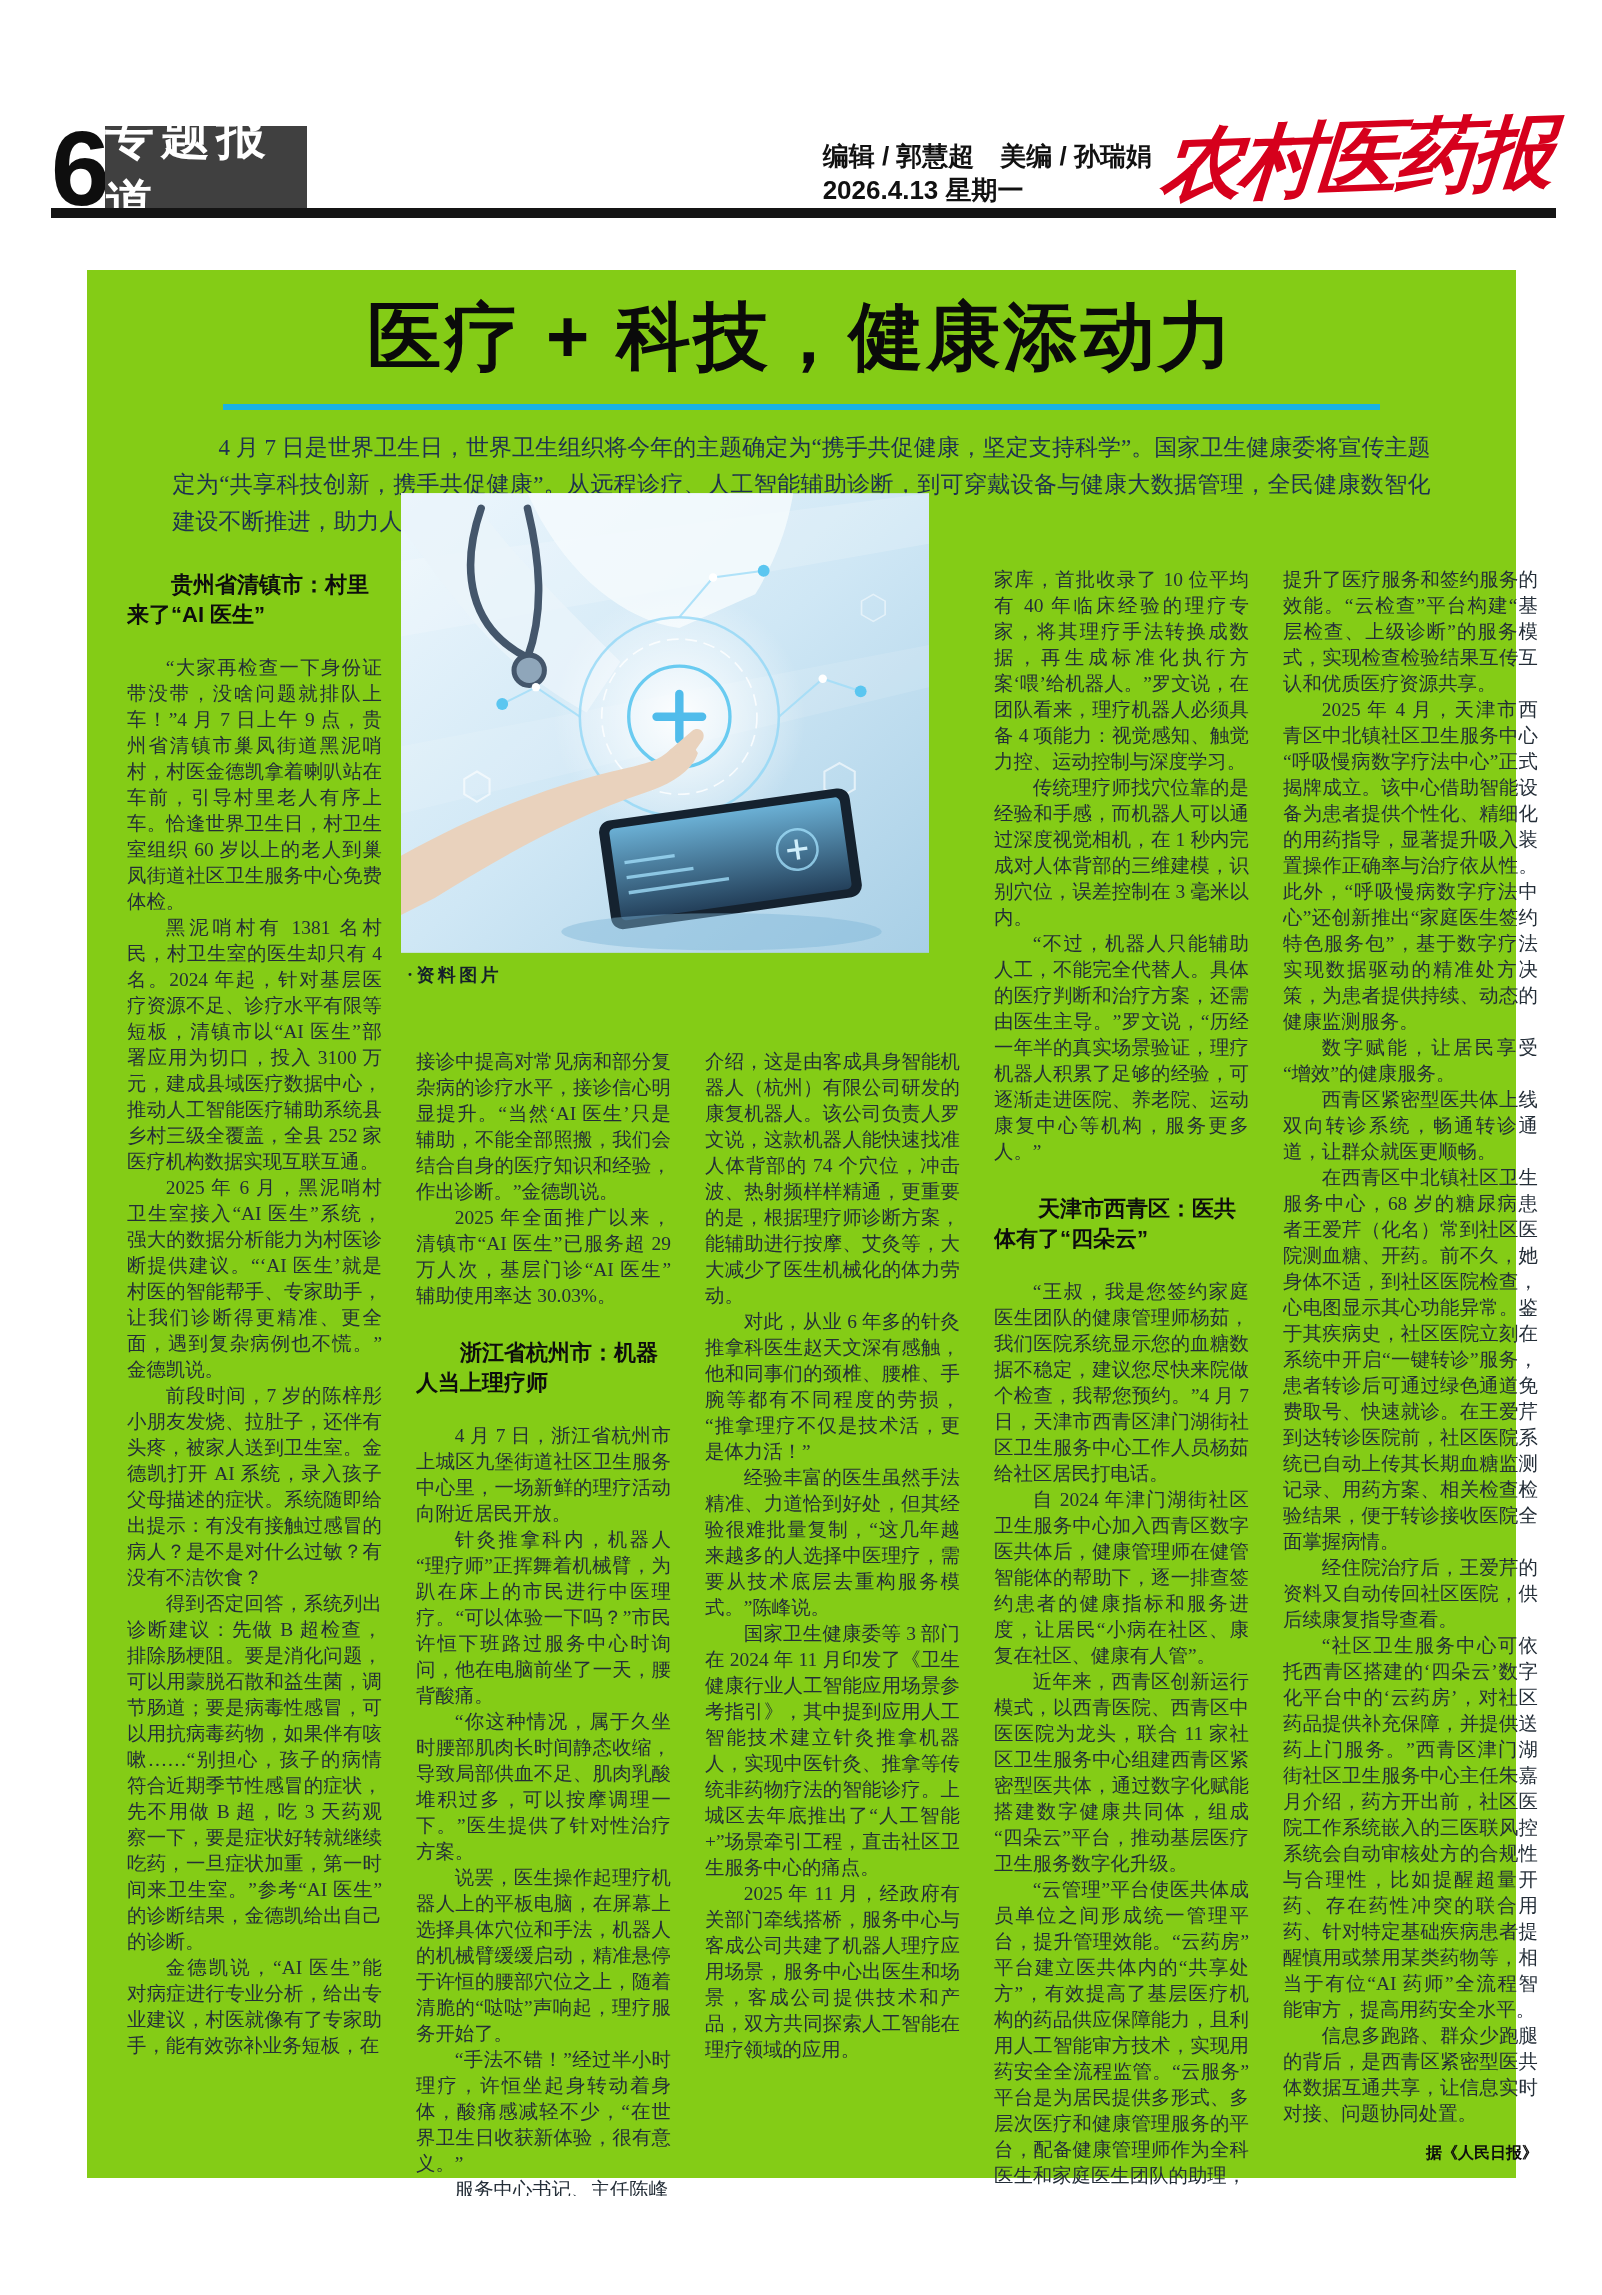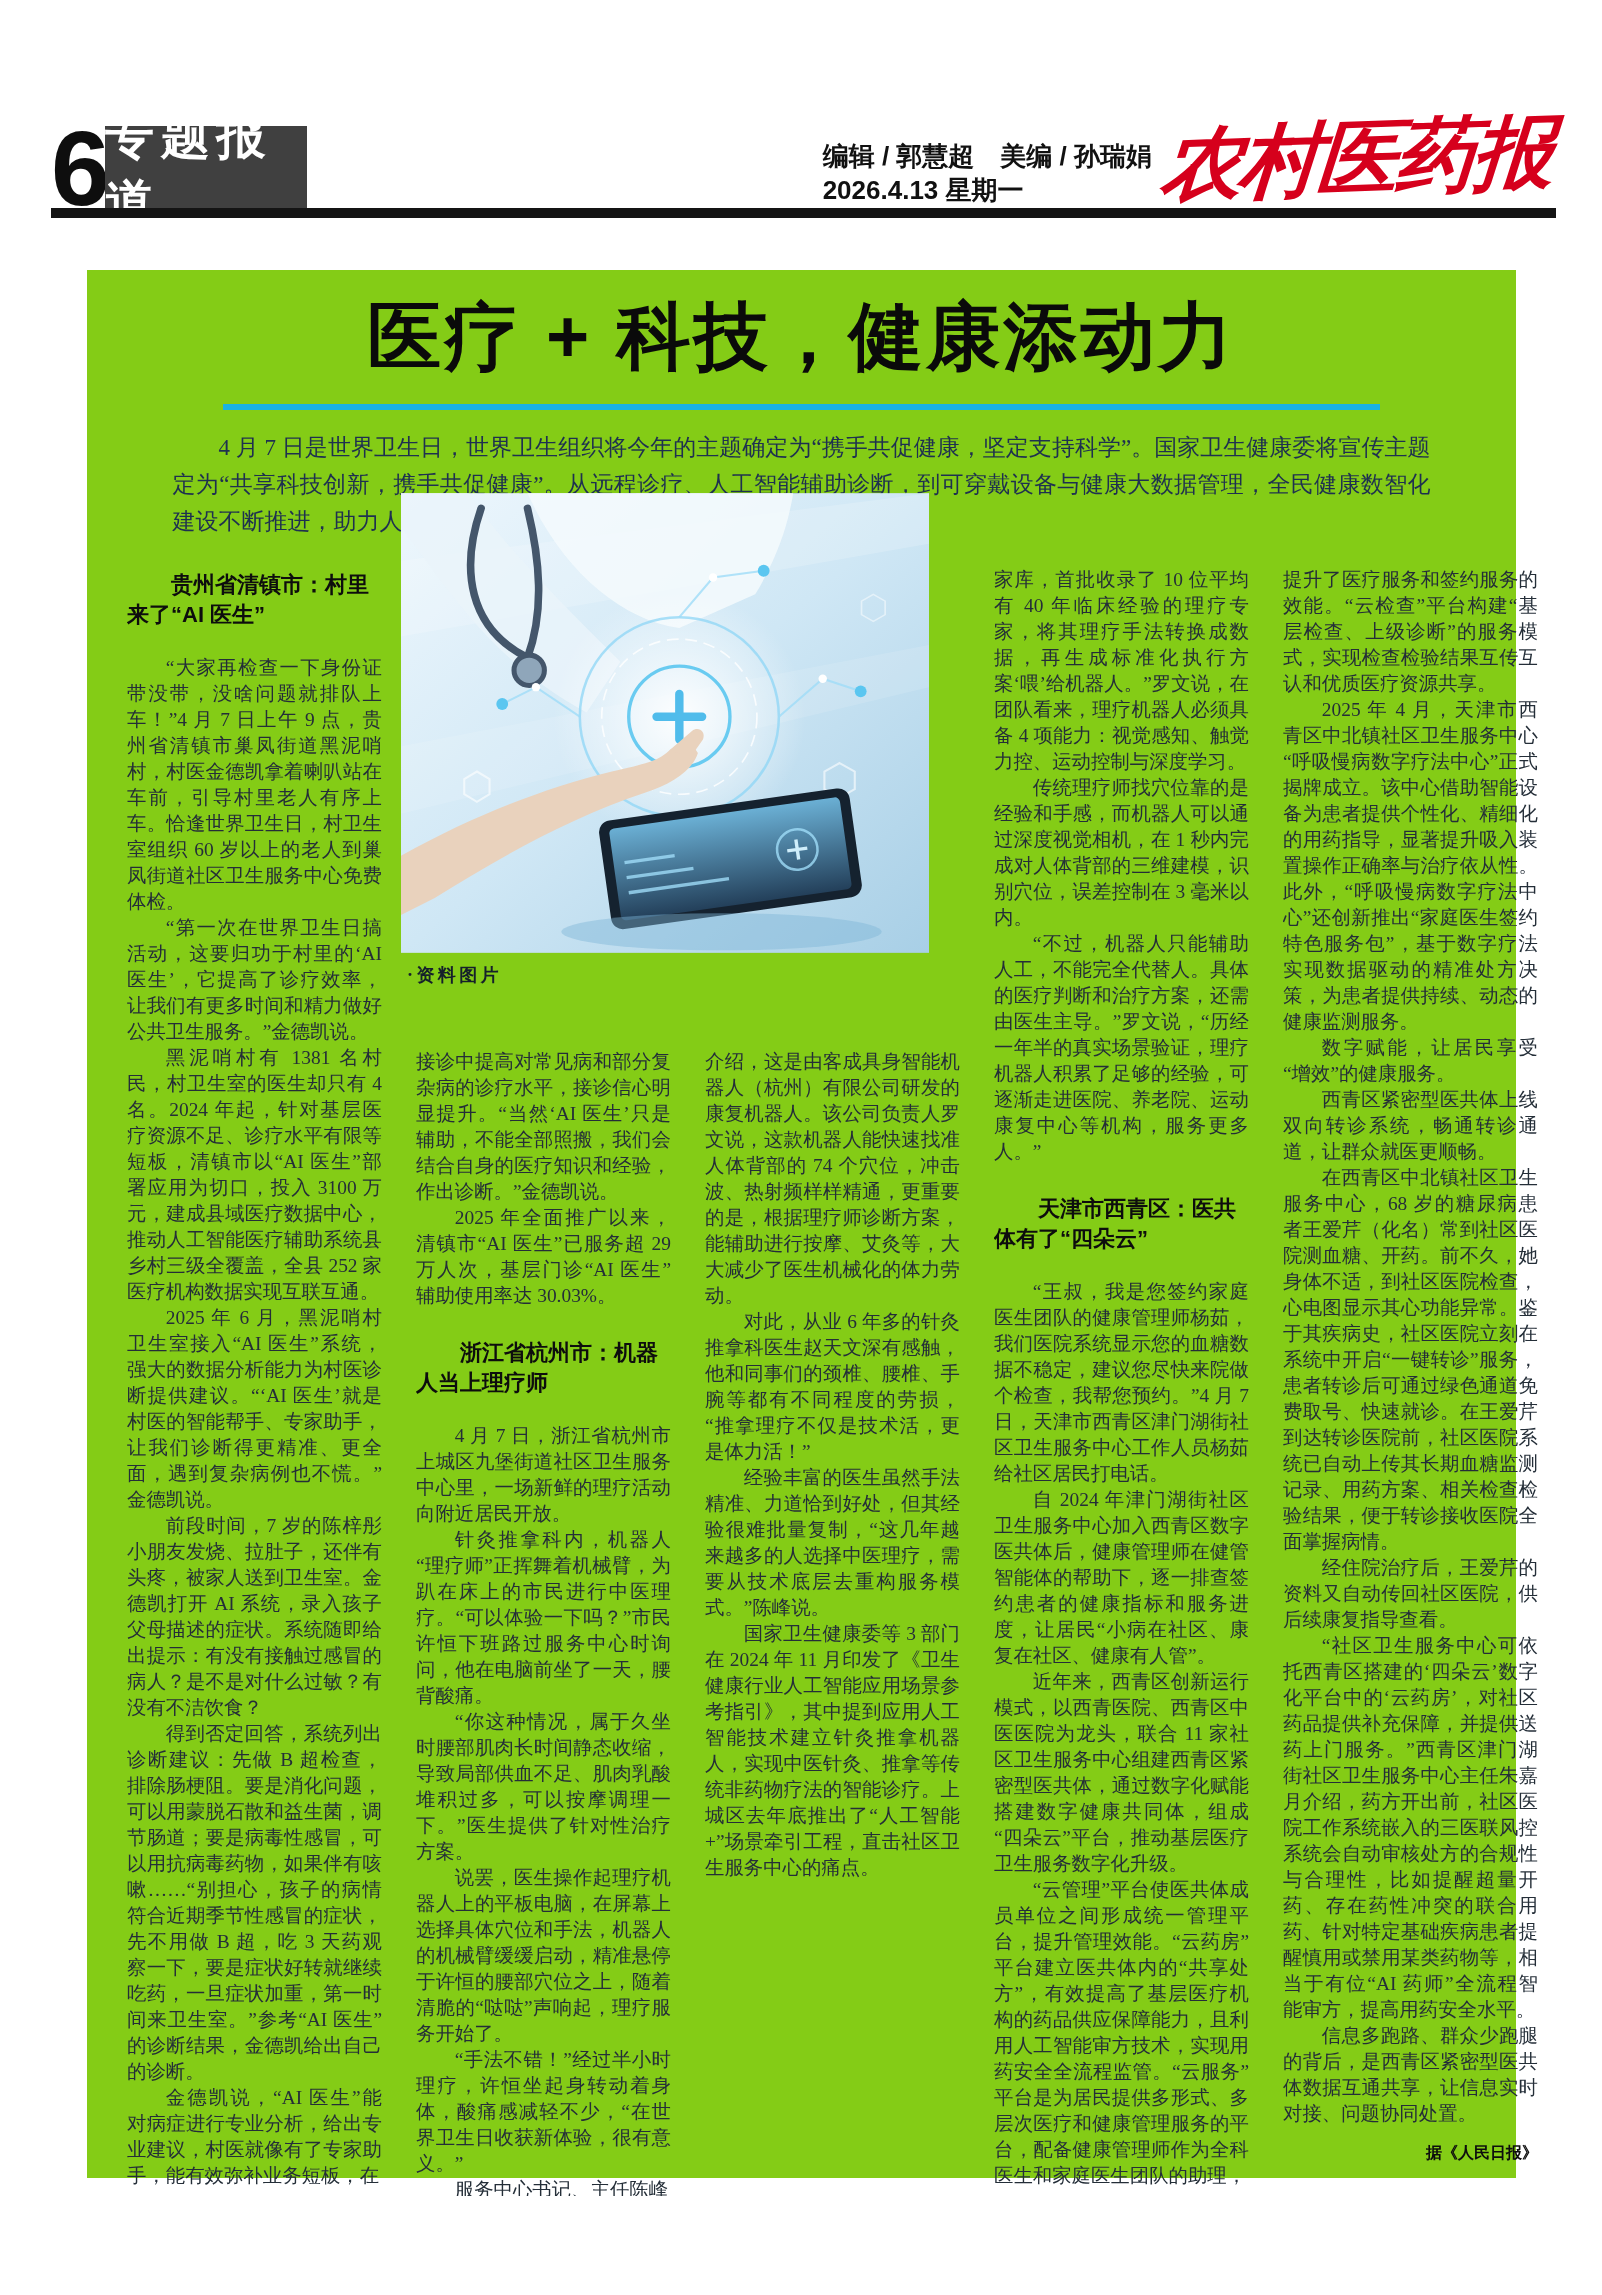--- a/index.html
+++ b/index.html
@@ -90,21 +90,20 @@
 
 <div class="article-box">
   <div class="headline">医疗 + 科技，健康添动力</div>
   <div class="headline-rule"></div>
   <div class="intro">4 月 7 日是世界卫生日，世界卫生组织将今年的主题确定为“携手共促健康，坚定支持科学”。国家卫生健康委将宣传主题定为“共享科技创新，携手共促健康”。从远程诊疗、人工智能辅助诊断，到可穿戴设备与健康大数据管理，全民健康数智化建设不断推进，助力人民群众健康水平持续提升。</div>
 
   <div class="columns">
     <div class="column">
         <div class="heading">贵州省清镇市：村里来了“AI 医生”</div>
         <div class="para">“大家再检查一下身份证带没带，没啥问题就排队上车！”4 月 7 日上午 9 点，贵州省清镇市巢凤街道黑泥哨村，村医金德凯拿着喇叭站在车前，引导村里老人有序上车。恰逢世界卫生日，村卫生室组织 60 岁以上的老人到巢凤街道社区卫生服务中心免费体检。</div>
-        <div class="para">“第一次在世界卫生日搞活动，这要归功于村里的‘AI 医生’，它提高了诊疗效率，让我们有更多时间和精力做好公共卫生服务。”金德凯说。</div>
         <div class="para">黑泥哨村有 1381 名村民，村卫生室的医生却只有 4 名。2024 年起，针对基层医疗资源不足、诊疗水平有限等短板，清镇市以“AI 医生”部署应用为切口，投入 3100 万元，建成县域医疗数据中心，推动人工智能医疗辅助系统县乡村三级全覆盖，全县 252 家医疗机构数据实现互联互通。</div>
         <div class="para">2025 年 6 月，黑泥哨村卫生室接入“AI 医生”系统，强大的数据分析能力为村医诊断提供建议。“‘AI 医生’就是村医的智能帮手、专家助手，让我们诊断得更精准、更全面，遇到复杂病例也不慌。”金德凯说。</div>
         <div class="para">前段时间，7 岁的陈梓彤小朋友发烧、拉肚子，还伴有头疼，被家人送到卫生室。金德凯打开 AI 系统，录入孩子父母描述的症状。系统随即给出提示：有没有接触过感冒的病人？是不是对什么过敏？有没有不洁饮食？</div>
         <div class="para">得到否定回答，系统列出诊断建议：先做 B 超检查，排除肠梗阻。要是消化问题，可以用蒙脱石散和益生菌，调节肠道；要是病毒性感冒，可以用抗病毒药物，如果伴有咳嗽……“别担心，孩子的病情符合近期季节性感冒的症状，先不用做 B 超，吃 3 天药观察一下，要是症状好转就继续吃药，一旦症状加重，第一时间来卫生室。”参考“AI 医生”的诊断结果，金德凯给出自己的诊断。</div>
         <div class="para">金德凯说，“AI 医生”能对病症进行专业分析，给出专业建议，村医就像有了专家助手，能有效弥补业务短板，在</div>
       </div>
     <div class="column">
         <div class="spacer"></div>
         <div class="cont">接诊中提高对常见病和部分复杂病的诊疗水平，接诊信心明显提升。“当然‘AI 医生’只是辅助，不能全部照搬，我们会结合自身的医疗知识和经验，作出诊断。”金德凯说。</div>
         <div class="para">2025 年全面推广以来，清镇市“AI 医生”已服务超 29 万人次，基层门诊“AI 医生”辅助使用率达 30.03%。</div>
@@ -115,20 +114,21 @@
         <div class="para">说罢，医生操作起理疗机器人上的平板电脑，在屏幕上选择具体穴位和手法，机器人的机械臂缓缓启动，精准悬停于许恒的腰部穴位之上，随着清脆的“哒哒”声响起，理疗服务开始了。</div>
         <div class="para">“手法不错！”经过半小时理疗，许恒坐起身转动着身体，酸痛感减轻不少，“在世界卫生日收获新体验，很有意义。”</div>
         <div class="para">服务中心书记、主任陈峰</div>
       </div>
     <div class="column">
         <div class="spacer"></div>
         <div class="cont">介绍，这是由客成具身智能机器人（杭州）有限公司研发的康复机器人。该公司负责人罗文说，这款机器人能快速找准人体背部的 74 个穴位，冲击波、热射频样样精通，更重要的是，根据理疗师诊断方案，能辅助进行按摩、艾灸等，大大减少了医生机械化的体力劳动。</div>
         <div class="para">对此，从业 6 年多的针灸推拿科医生赵天文深有感触，他和同事们的颈椎、腰椎、手腕等都有不同程度的劳损，“推拿理疗不仅是技术活，更是体力活！”</div>
         <div class="para">经验丰富的医生虽然手法精准、力道恰到好处，但其经验很难批量复制，“这几年越来越多的人选择中医理疗，需要从技术底层去重构服务模式。”陈峰说。</div>
         <div class="para">国家卫生健康委等 3 部门在 2024 年 11 月印发了《卫生健康行业人工智能应用场景参考指引》，其中提到应用人工智能技术建立针灸推拿机器人，实现中医针灸、推拿等传统非药物疗法的智能诊疗。上城区去年底推出了“人工智能 +”场景牵引工程，直击社区卫生服务中心的痛点。</div>
+        <div class="para">2025 年 11 月，经政府有关部门牵线搭桥，服务中心与客成公司共建了机器人理疗应用场景，服务中心出医生和场景，客成公司提供技术和产品，双方共同探索人工智能在理疗领域的应用。</div>
       </div>
     <div class="column">
         <div class="cont">家库，首批收录了 10 位平均有 40 年临床经验的理疗专家，将其理疗手法转换成数据，再生成标准化执行方案‘喂’给机器人。”罗文说，在团队看来，理疗机器人必须具备 4 项能力：视觉感知、触觉力控、运动控制与深度学习。</div>
         <div class="para">传统理疗师找穴位靠的是经验和手感，而机器人可以通过深度视觉相机，在 1 秒内完成对人体背部的三维建模，识别穴位，误差控制在 3 毫米以内。</div>
         <div class="para">“不过，机器人只能辅助人工，不能完全代替人。具体的医疗判断和治疗方案，还需由医生主导。”罗文说，“历经一年半的真实场景验证，理疗机器人积累了足够的经验，可逐渐走进医院、养老院、运动康复中心等机构，服务更多人。”</div>
         <div class="heading">天津市西青区：医共体有了“四朵云”</div>
         <div class="para">“王叔，我是您签约家庭医生团队的健康管理师杨茹，我们医院系统显示您的血糖数据不稳定，建议您尽快来院做个检查，我帮您预约。”4 月 7 日，天津市西青区津门湖街社区卫生服务中心工作人员杨茹给社区居民打电话。</div>
         <div class="para">自 2024 年津门湖街社区卫生服务中心加入西青区数字医共体后，健康管理师在健管智能体的帮助下，逐一排查签约患者的健康指标和服务进度，让居民“小病在社区、康复在社区、健康有人管”。</div>
         <div class="para">近年来，西青区创新运行模式，以西青医院、西青区中医医院为龙头，联合 11 家社区卫生服务中心组建西青区紧密型医共体，通过数字化赋能搭建数字健康共同体，组成“四朵云”平台，推动基层医疗卫生服务数字化升级。</div>
         <div class="para">“云管理”平台使医共体成员单位之间形成统一管理平台，提升管理效能。“云药房”平台建立医共体内的“共享处方”，有效提高了基层医疗机构的药品供应保障能力，且利用人工智能审方技术，实现用药安全全流程监管。“云服务”平台是为居民提供多形式、多层次医疗和健康管理服务的平台，配备健康管理师作为全科医生和家庭医生团队的助理，</div>

